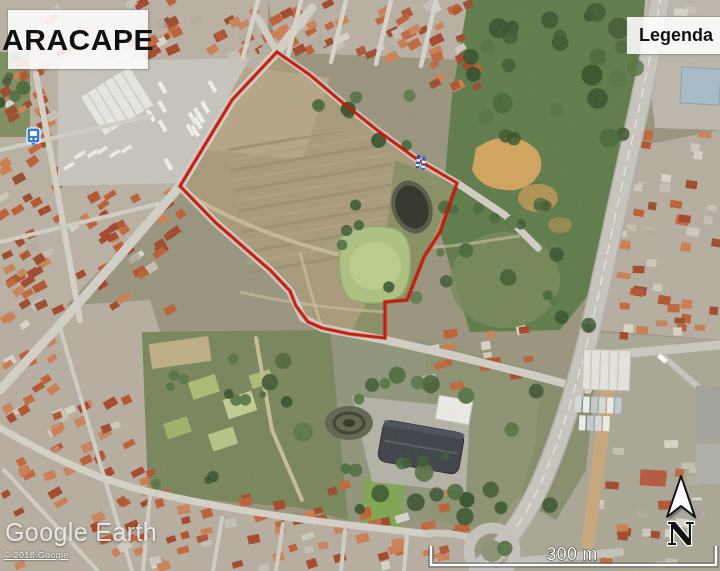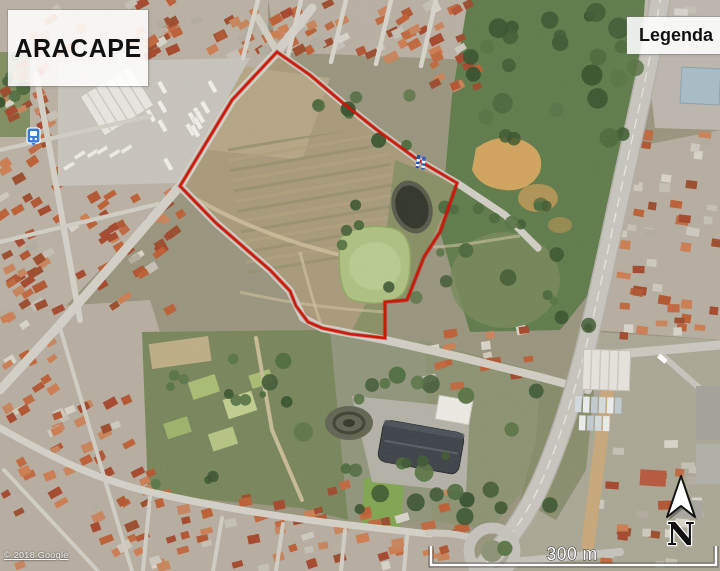--- a/index.html
+++ b/index.html
@@ -1,21 +1,21 @@
 <!DOCTYPE html>
 <html><head>
 <meta charset="utf-8">
 <style>
   html,body{margin:0;padding:0;background:#222;}
   .frame{position:relative;width:720px;height:571px;overflow:hidden;background:#9a947e;
          font-family:"Liberation Sans",sans-serif;}
   .frame svg{position:absolute;left:0;top:0;}
   .label-box{position:absolute;display:flex;align-items:center;justify-content:center;
              color:#111;box-shadow:0 0 0 1px rgba(120,120,120,0.35), 1px 1px 3px rgba(0,0,0,0.15);}
-  .title-box{left:8px;top:10px;width:140px;height:76px;font-weight:bold;font-size:25px;letter-spacing:.5px;}
+  .title-box{left:8px;top:10px;width:140px;height:59px;font-weight:bold;font-size:30px;letter-spacing:.5px;}
   .legend-box{left:627px;top:9px;width:98px;height:37px;font-weight:bold;font-size:18px;margin-top:8px;}
   .watermark{position:absolute;left:5px;top:518px;font-size:25px;letter-spacing:.4px;
              text-shadow:0 1px 3px rgba(0,0,0,.45);}
   .copyright{position:absolute;left:4px;top:550px;font-size:9px;letter-spacing:.3px;
              color:rgba(255,255,255,.92);text-shadow:0 0 2px rgba(0,0,0,.8);text-decoration:underline;}
 </style>
 </head>
 <body>
 
 <div class="frame">
@@ -797,15 +797,16 @@
     <text x="681" y="545" text-anchor="middle" font-family="DejaVu Serif, serif" font-weight="bold" font-size="31" fill="#111111" stroke="#ffffff" stroke-width="2.4" paint-order="stroke">N</text>
   </g>
 </svg>
 
 <div class="label-box title-box" style="background: rgba(255, 255, 255, 0.87);">
   <span>ARACAPE</span>
 </div>
 <div class="label-box legend-box" style="background: rgba(255, 255, 255, 0.87);">
   <span>Legenda</span>
 </div>
+<div class="watermark" style="color: rgba(255, 255, 255, 0.8);">Google Earth</div>
 <div class="copyright">© 2018 Google</div>
 
 </div>
 
 </body></html>

